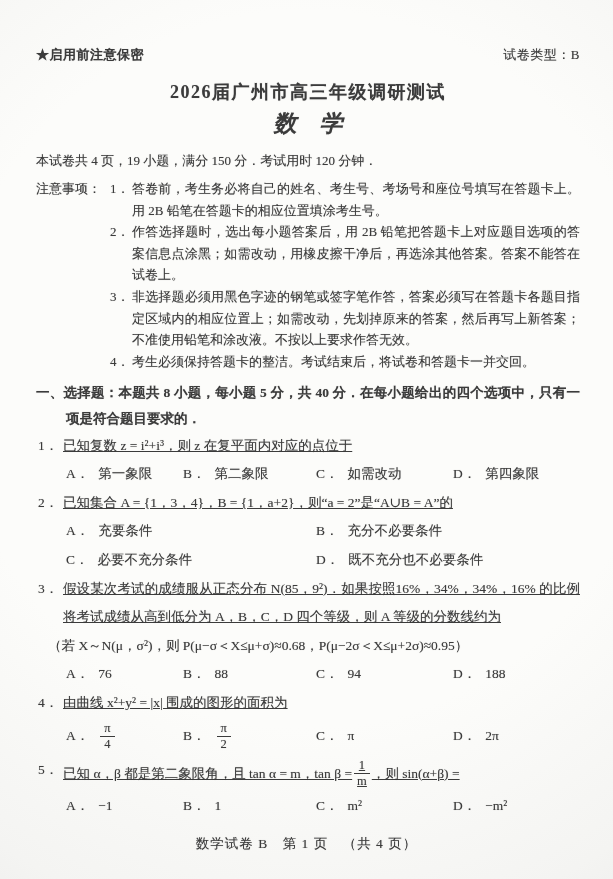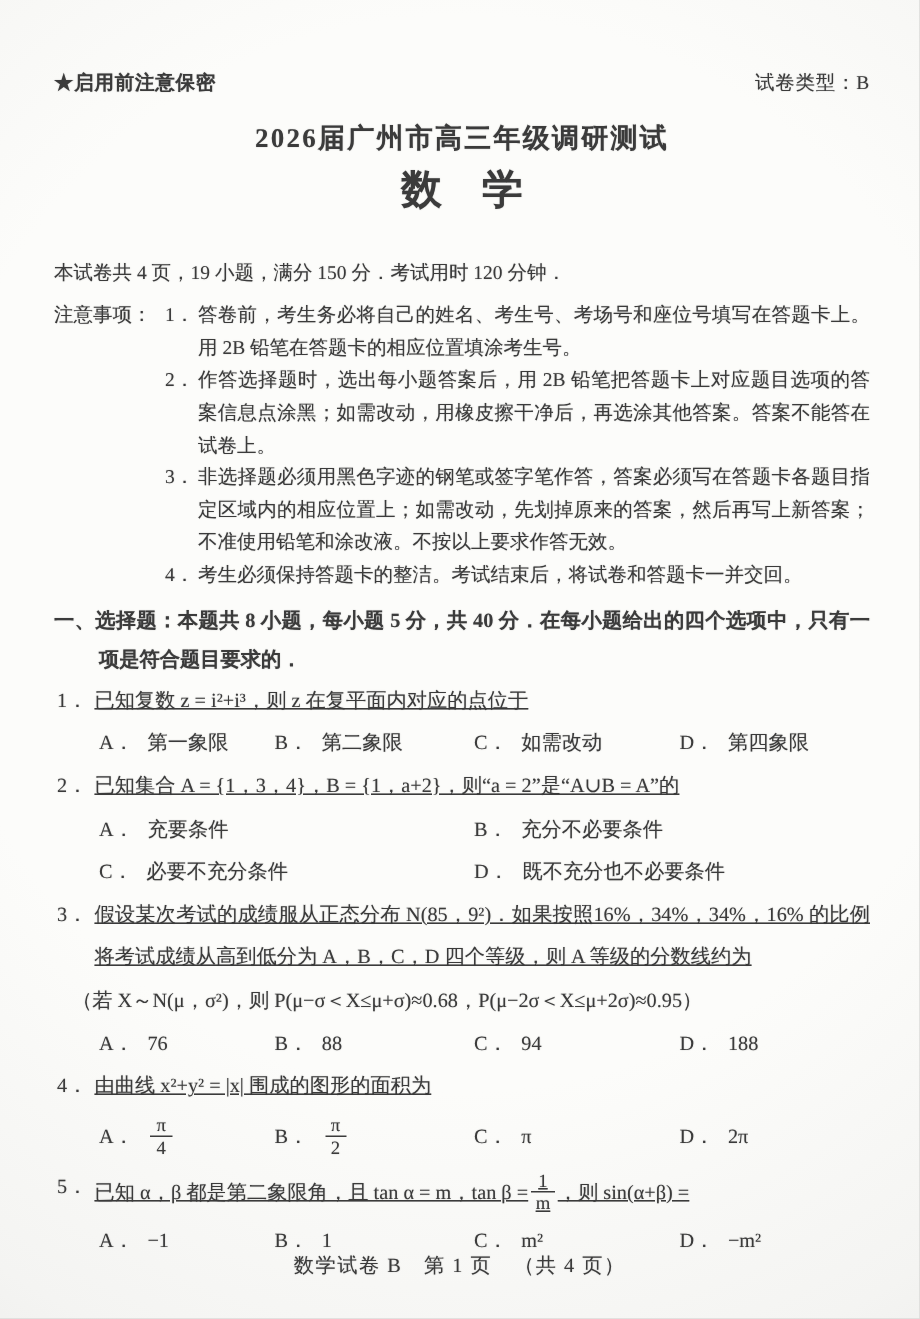--- a/index.html
+++ b/index.html
@@ -38,26 +38,27 @@
     margin-top: 17px;
     text-align: center;
     font-size: 18px;
     font-weight: bold;
     letter-spacing: 1.5px;
     line-height: 1.3;
   }
   .subject {
     margin-top: 5px;
     text-align: center;
-    font-size: 27px;
+    font-size: 23px;
     font-weight: bold;
     line-height: 1.3;
+    font-style: italic;
   }
   .meta {
-    margin-top: 28px;
+    margin-top: 12px;
     font-size: 13px;
     line-height: 1.6;
   }
   .notes {
     display: flex;
     margin-top: 6px;
     font-size: 13px;
     line-height: 1.66;
   }
   .notes-label { flex: 0 0 74px; }

